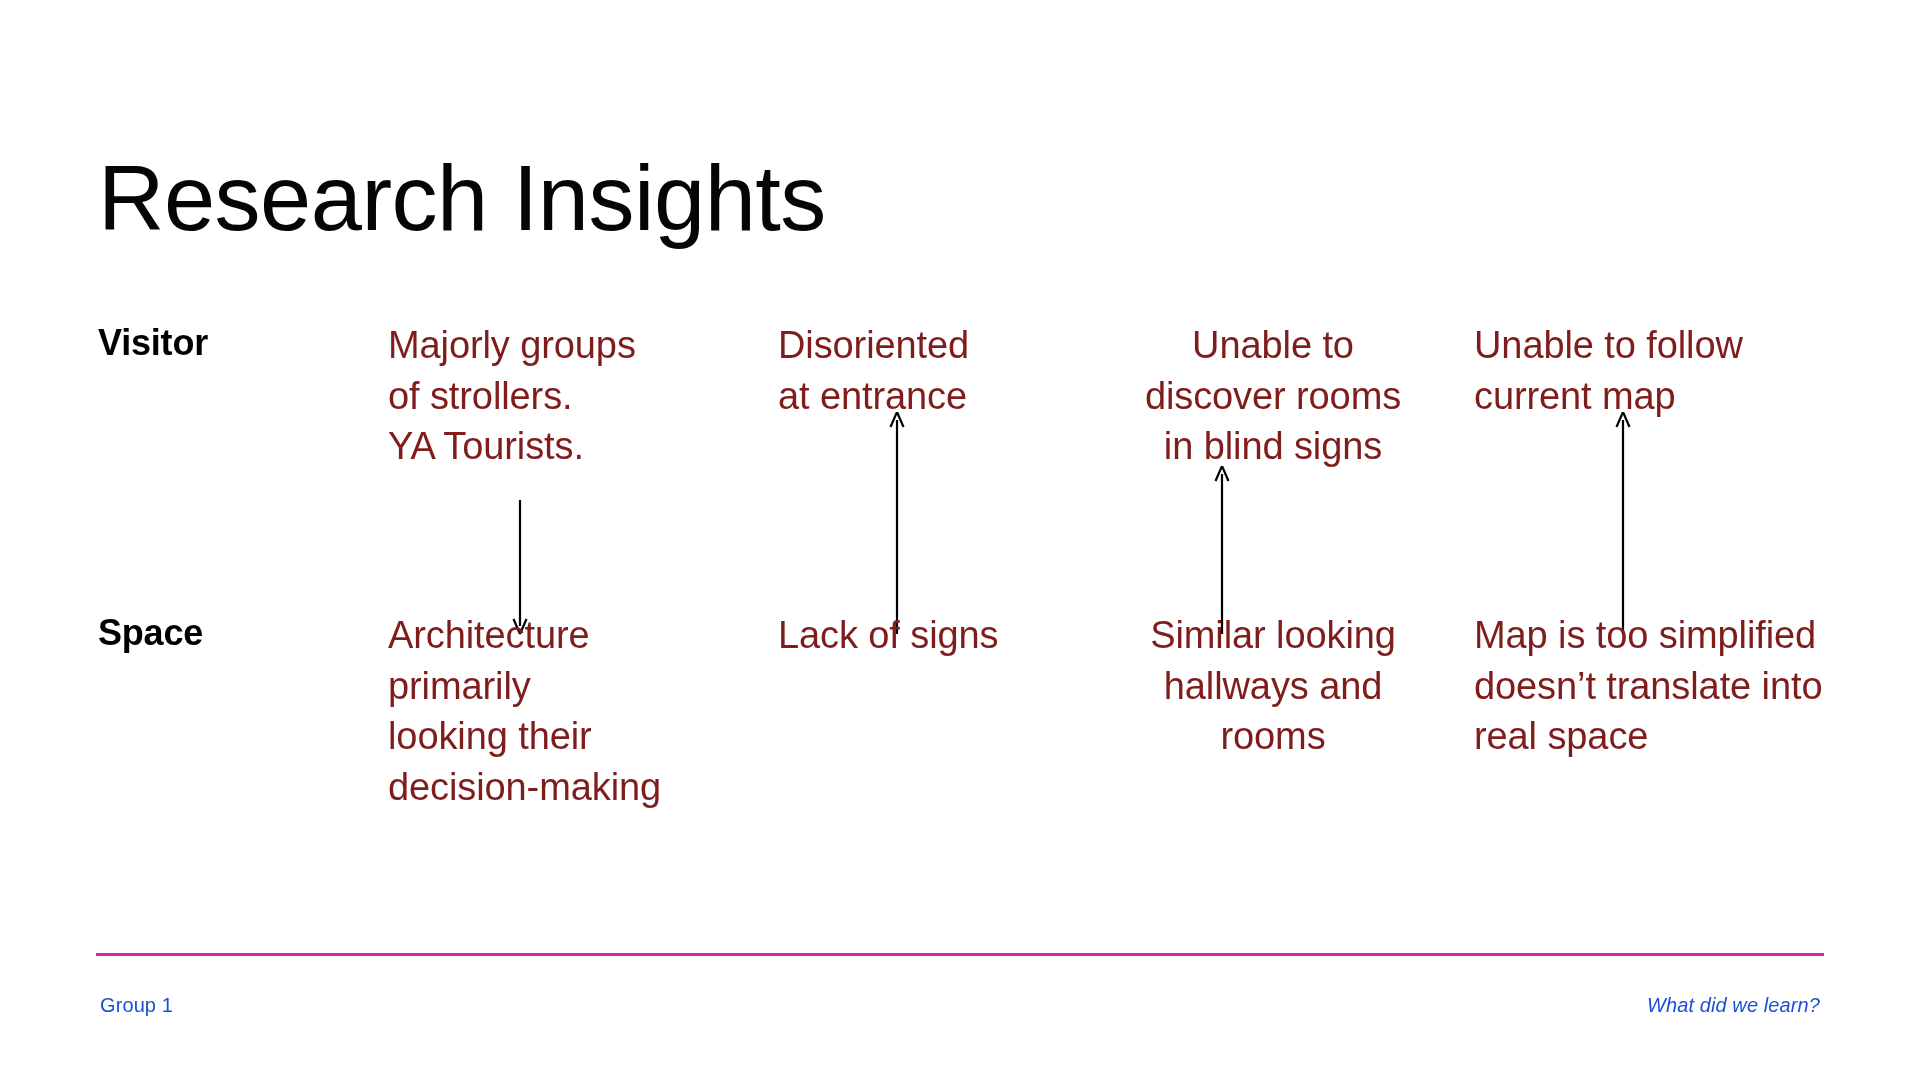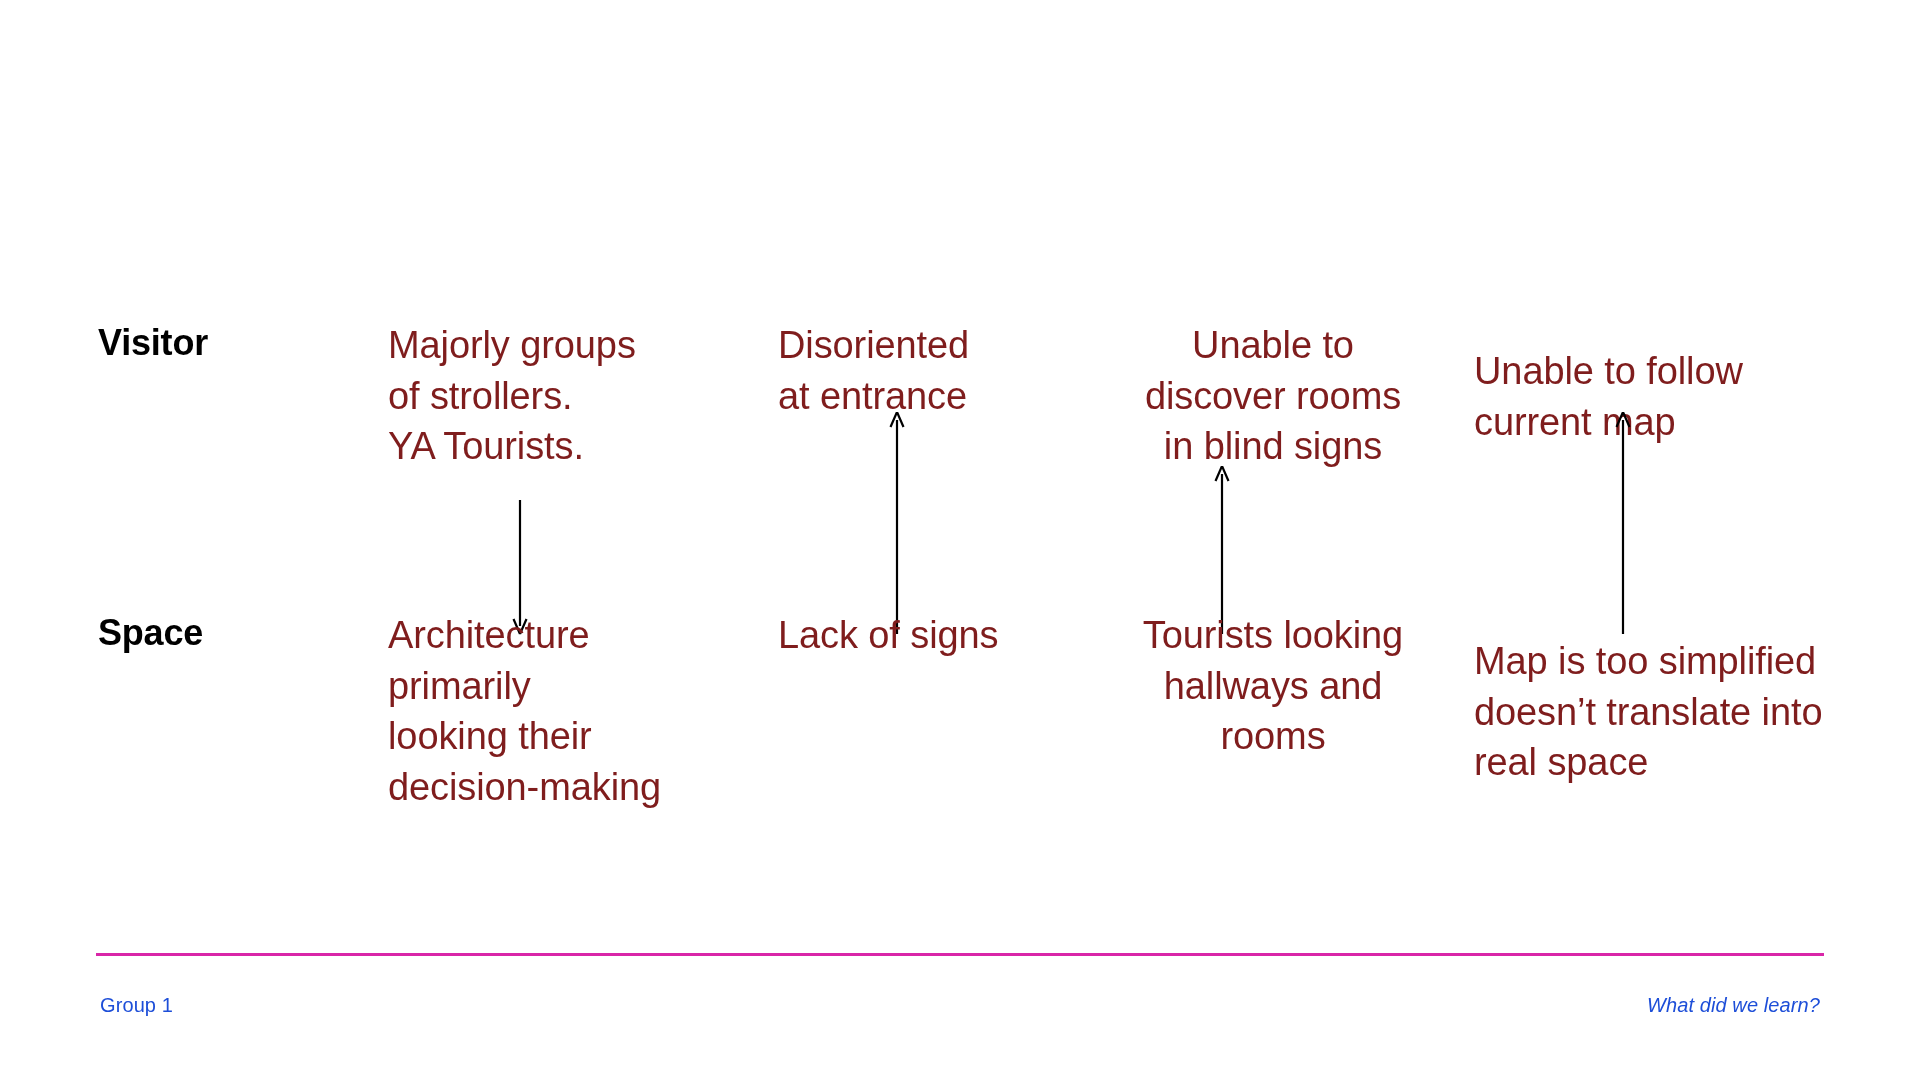--- a/index.html
+++ b/index.html
@@ -64,21 +64,21 @@
     font-weight: 400;
     color: #7f1d1d;
     letter-spacing: -0.1px;
   }
   .cell .ln { display: block; white-space: nowrap; }
 
   
   .c1 { left: 388px; width: 330px; }
   .c2 { left: 778px; width: 320px; }
   .c3 { left: 1108px; width: 330px; text-align: center; }
-  .c4 { left: 1474px; width: 400px; margin-top: 26px; }
+  .c4 { left: 1474px; width: 400px; }
 
   
   .arrow {
     position: absolute;
     overflow: visible;
   }
   .arrow svg { display: block; }
 
   
   .footer-rule {
@@ -99,20 +99,21 @@
     margin-top: 12px;
   }
   .footer-left  { left: 100px; }
   .footer-right { right: 100px; text-align: right; font-style: italic; }
 </style>
 </head>
 <body>
 
 <div id="slide">
 
+  <h1 class="slide-title">Research Insights</h1>
 
   <div class="matrix">
 
     <div class="row row-visitor">
 
       <div class="row-label" style="top:0px;">Visitor</div>
 
       <div class="cell c1" style="top:0px;">
         <span class="ln">Majorly groups</span>
         <span class="ln">of strollers.</span>
@@ -173,21 +174,21 @@
         <span class="ln">primarily</span>
         <span class="ln">looking their</span>
         <span class="ln">decision-making</span>
       </div>
 
       <div class="cell c2" style="top:0px;">
         <span class="ln">Lack of signs</span>
       </div>
 
       <div class="cell c3" style="top:0px;">
-        <span class="ln">Tourists looking</span>
+        <span class="ln">Similar looking</span>
         <span class="ln">hallways and</span>
         <span class="ln">rooms</span>
       </div>
 
       <div class="cell c4" style="top:0px;">
         <span class="ln">Map is too simplified</span>
         <span class="ln">doesn’t translate into</span>
         <span class="ln">real space</span>
       </div>
     </div>

